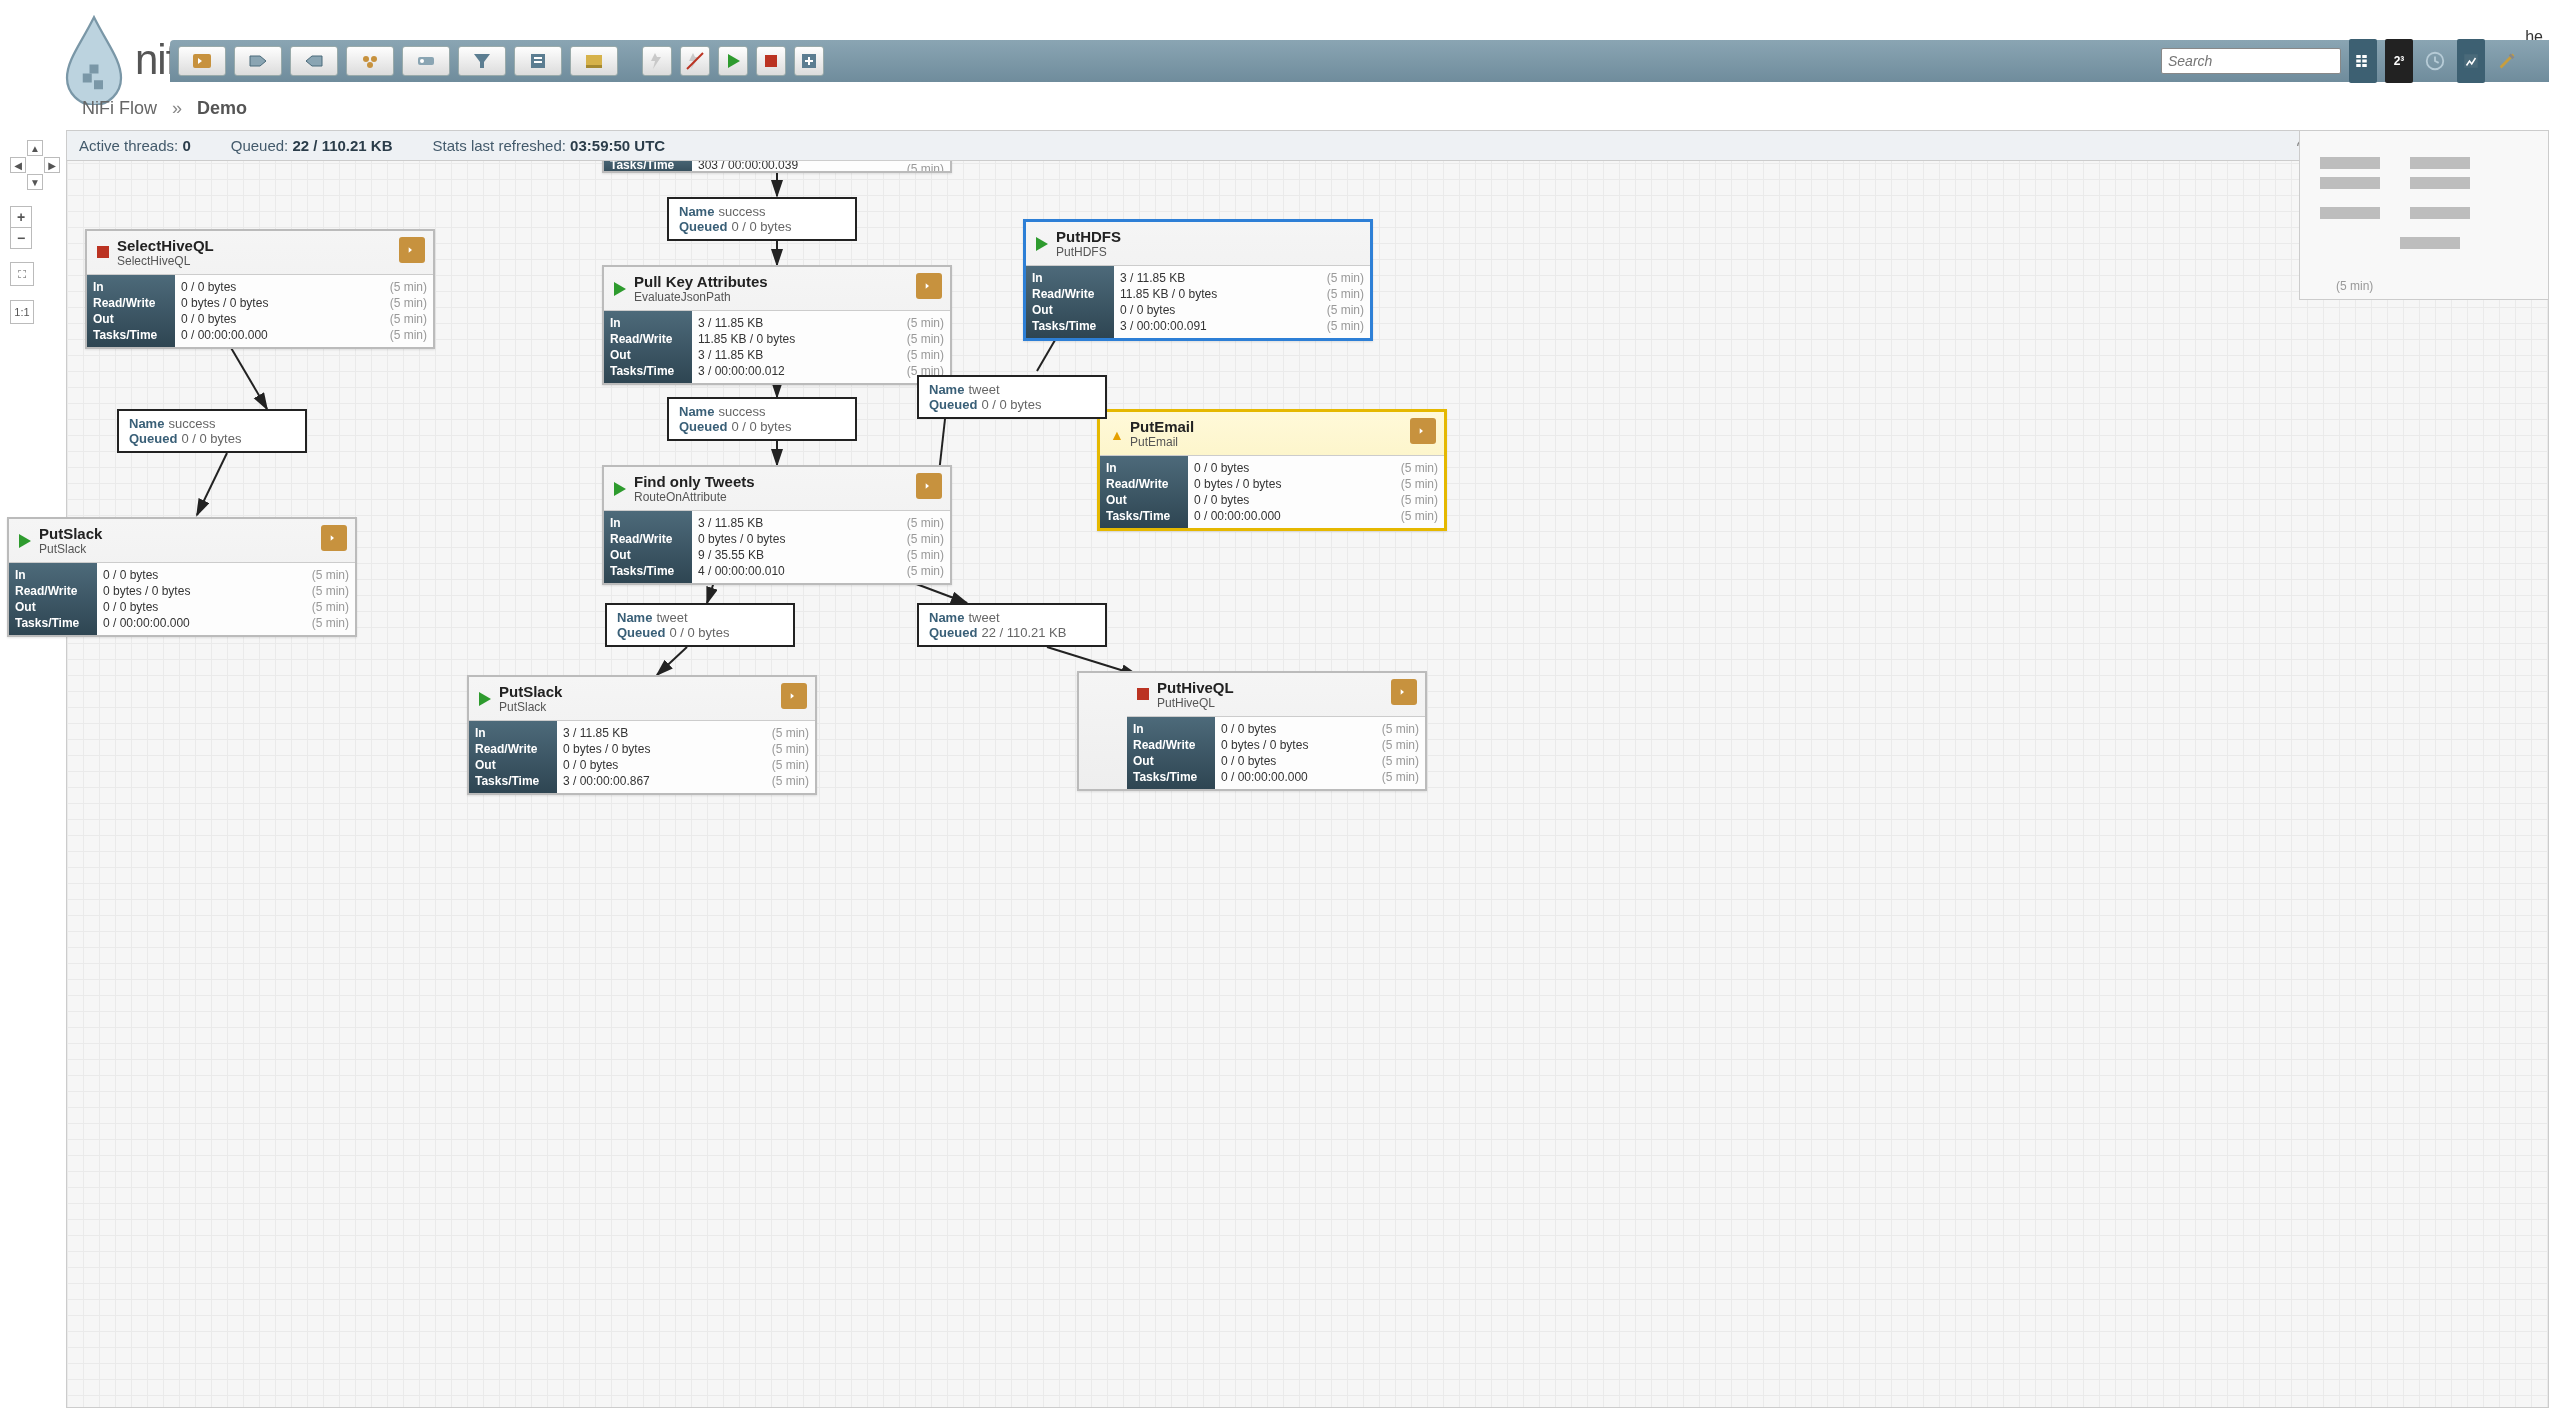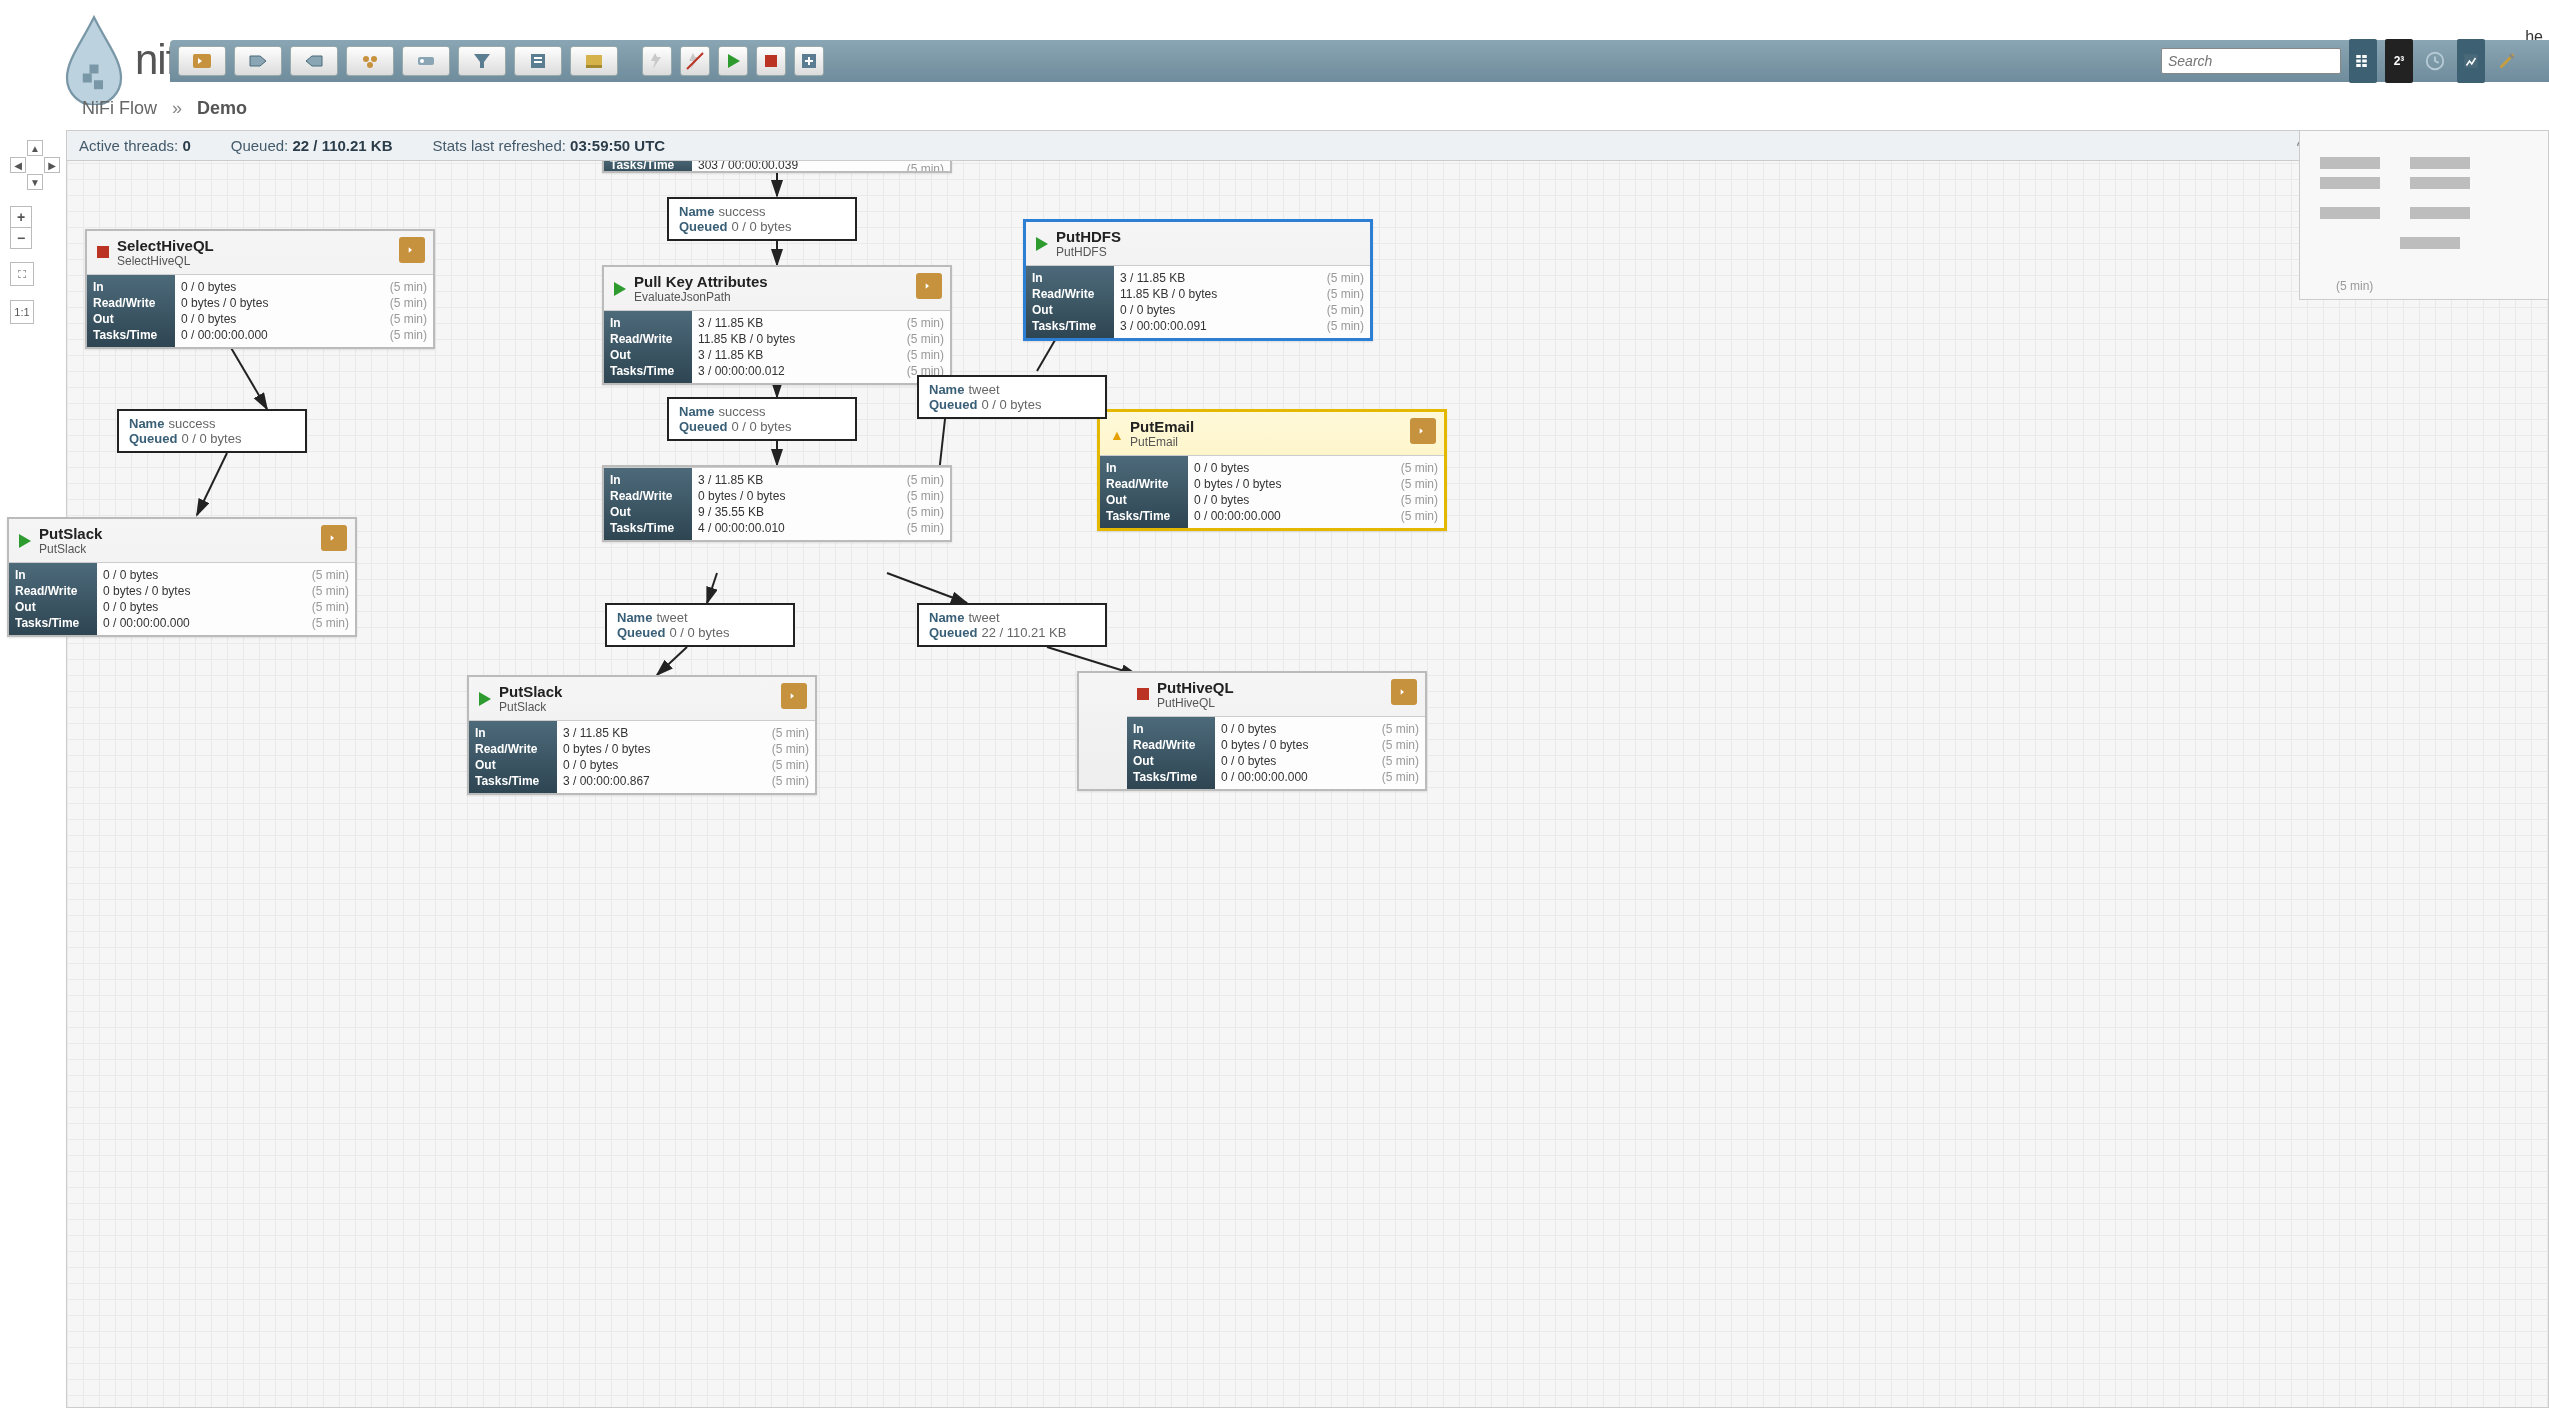--- a/index.html
+++ b/index.html
@@ -411,20 +411,30 @@
             <div>(5 min)</div>
             <div>(5 min)</div>
             <div>(5 min)</div>
             <div>(5 min)</div>
           </div>
       </div>
     </div>
   </div>
 
   <div class="proc" style="left:535px; top:334px;">
+    <div class="proc-head">
+      <span class="state state-run"></span>
+      <div><span class="ptitle">Find only Tweets</span><span class="ptype">RouteOnAttribute</span></div>
+      <span class="picon">
+          <svg viewBox="0 0 24 24">
+            <rect width="24" height="24" fill="#c7923e"></rect>
+            <path d="M7 8l5 4-5 4z" fill="#fff"></path>
+          </svg>
+        </span>
+    </div>
     <div class="proc-body">
       <div class="proc-labels">
           <div>In</div>
           <div>Read/Write</div>
           <div>Out</div>
           <div>Tasks/Time</div>
         </div>
       <div class="proc-vals">
         <div>3 / 11.85 KB</div>
         <div>0 bytes / 0 bytes</div>

